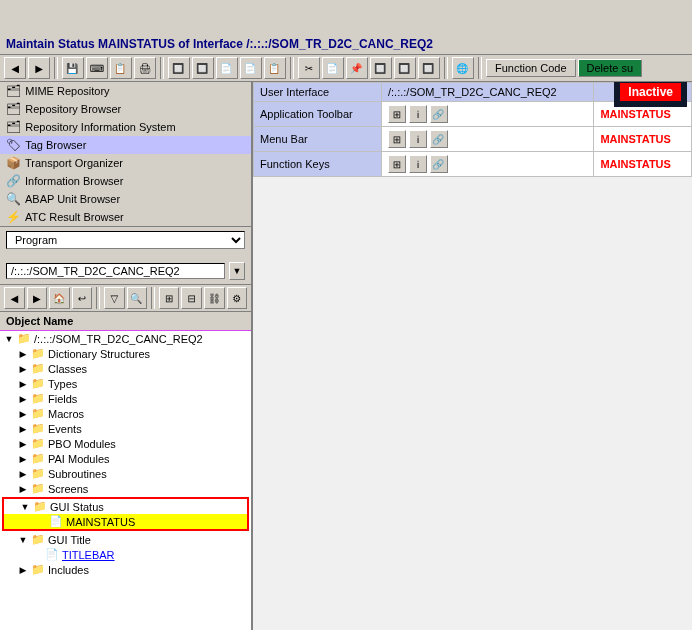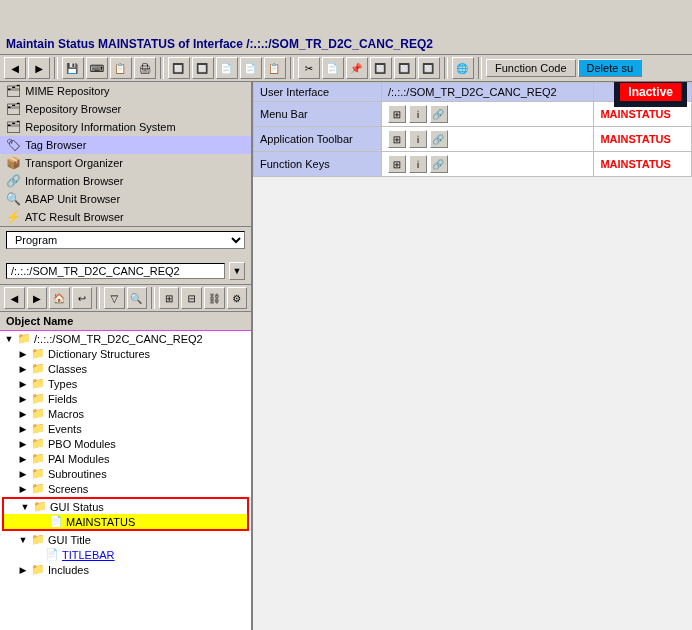--- a/index.html
+++ b/index.html
@@ -41,21 +41,21 @@
       background: #d4d0c8;
       border: 1px solid #808080;
       border-top-color: #fff;
       border-left-color: #fff;
       padding: 2px 8px;
       font-size: 11px;
       cursor: pointer;
       display: flex; align-items: center; gap: 4px;
     }
     .delete-btn {
-      background: #0ea5e9;
+      background: #15803d;
       border: 1px solid #808080;
       border-top-color: #fff;
       border-left-color: #fff;
       padding: 2px 8px;
       font-size: 11px;
       cursor: pointer;
     }
 
     
     .main-layout {
@@ -460,35 +460,35 @@
           <td class="row-label">User Interface</td>
           <td class="user-interface-value">
             <span>/:.:.:/SOM_TR_D2C_CANC_REQ2</span>
           </td>
           <td style="background:#c0c8f0; padding:2px 4px; text-align:right;">
             <span class="inactive-badge">Inactive</span>
           </td>
         </tr>
 
         <tr>
-          <td class="row-label">Menu Bar</td>
+          <td class="row-label">Application Toolbar</td>
           <td class="row-value">
             <div class="row-icons">
               <button class="small-icon-btn">⊞</button>
               <button class="small-icon-btn">ℹ</button>
               <button class="small-icon-btn">🔗</button>
             </div>
           </td>
           <td class="row-value">
             <span class="mainstatus-text">MAINSTATUS</span>
           </td>
         </tr>
 
         <tr>
-          <td class="row-label">Application Toolbar</td>
+          <td class="row-label">Menu Bar</td>
           <td class="row-value">
             <div class="row-icons">
               <button class="small-icon-btn">⊞</button>
               <button class="small-icon-btn">ℹ</button>
               <button class="small-icon-btn">🔗</button>
             </div>
           </td>
           <td class="row-value">
             <span class="mainstatus-text">MAINSTATUS</span>
           </td>

